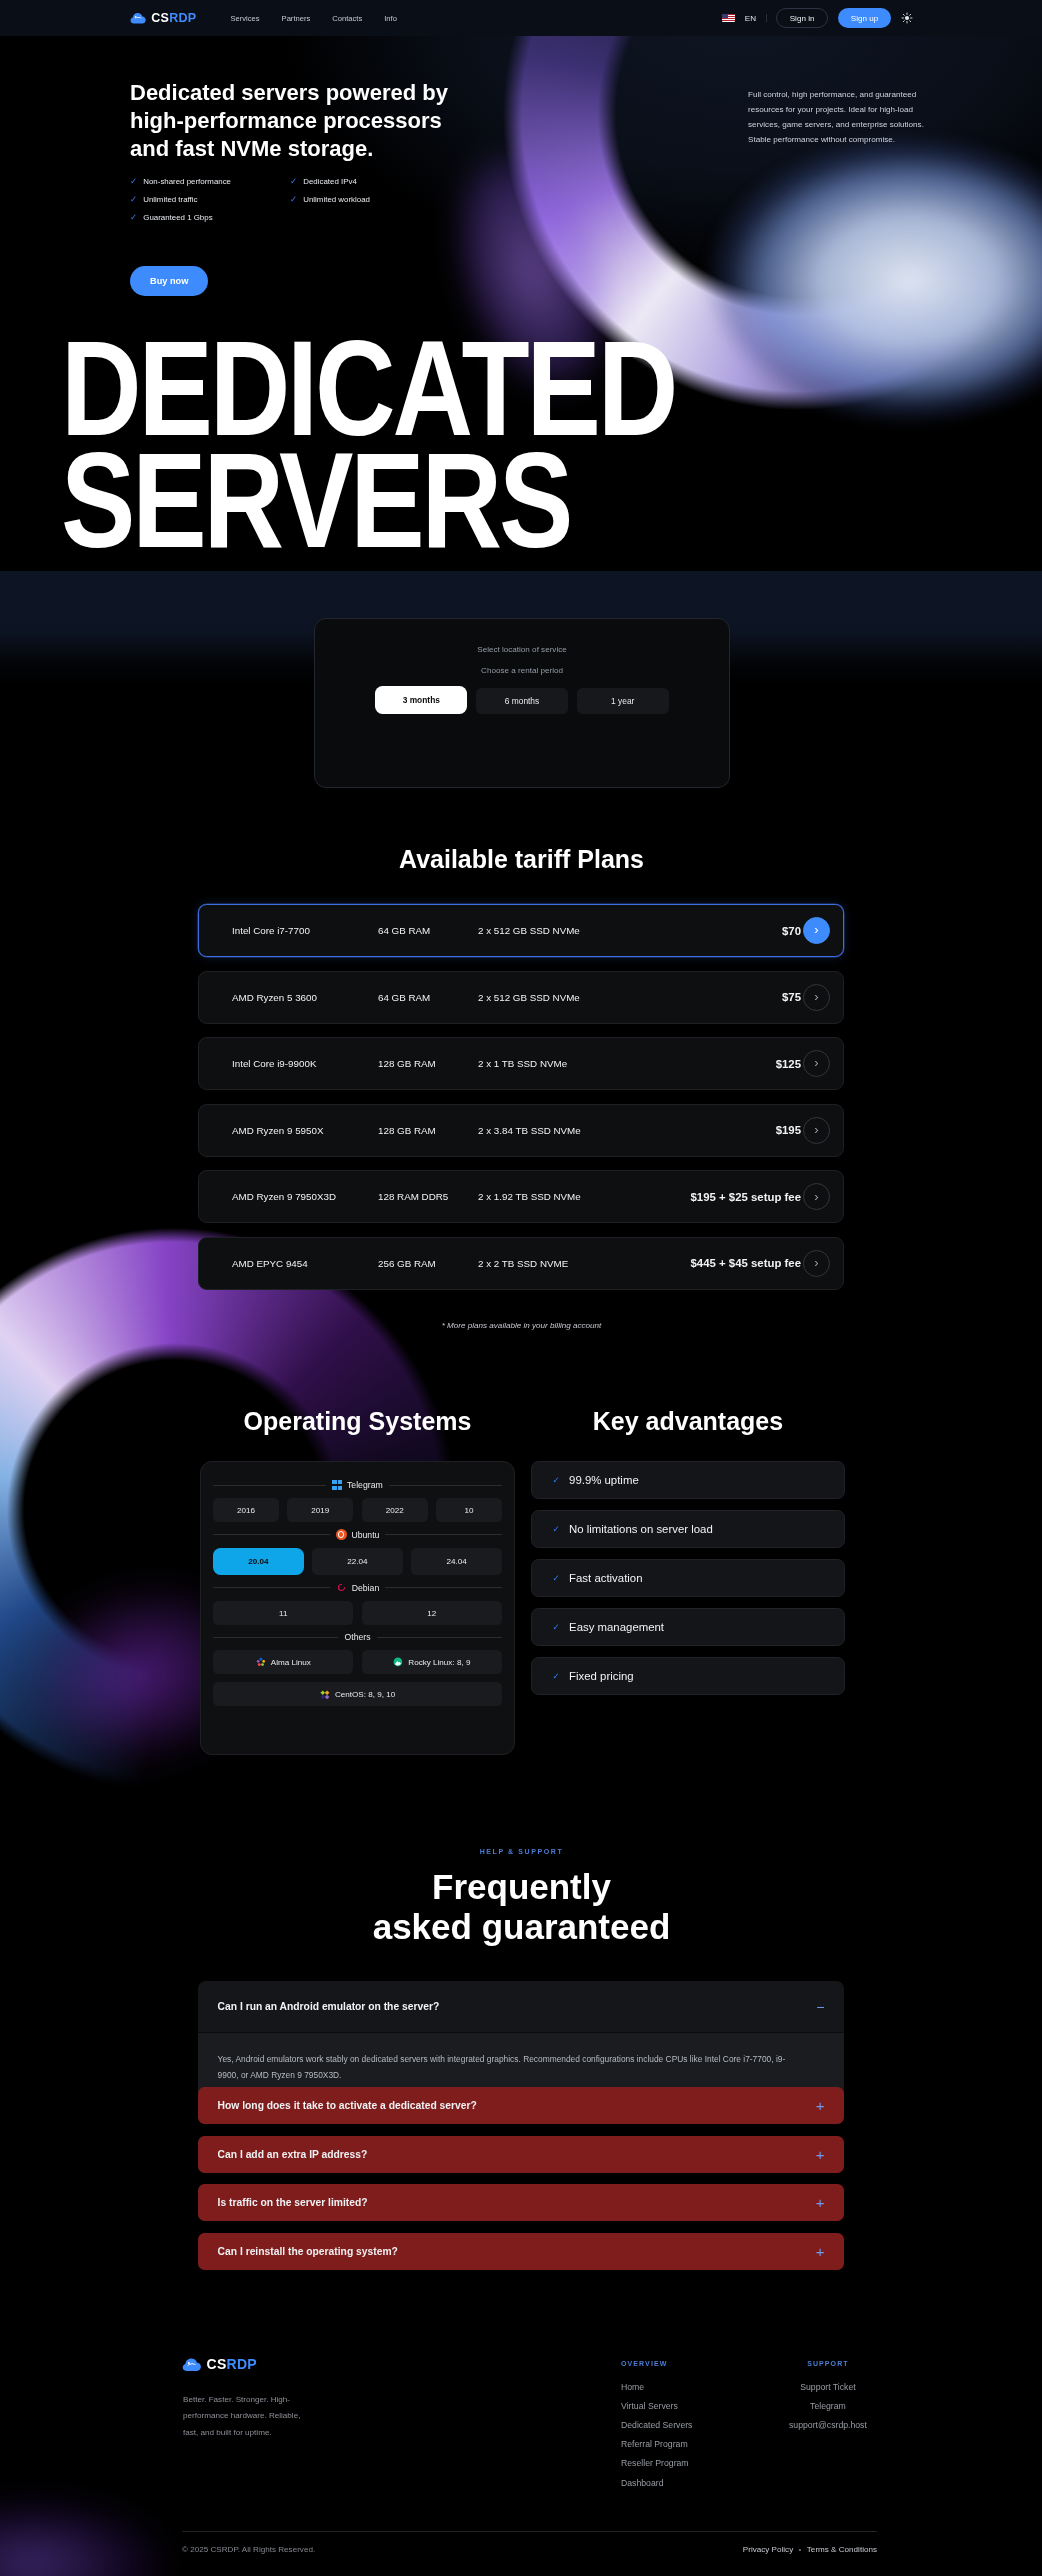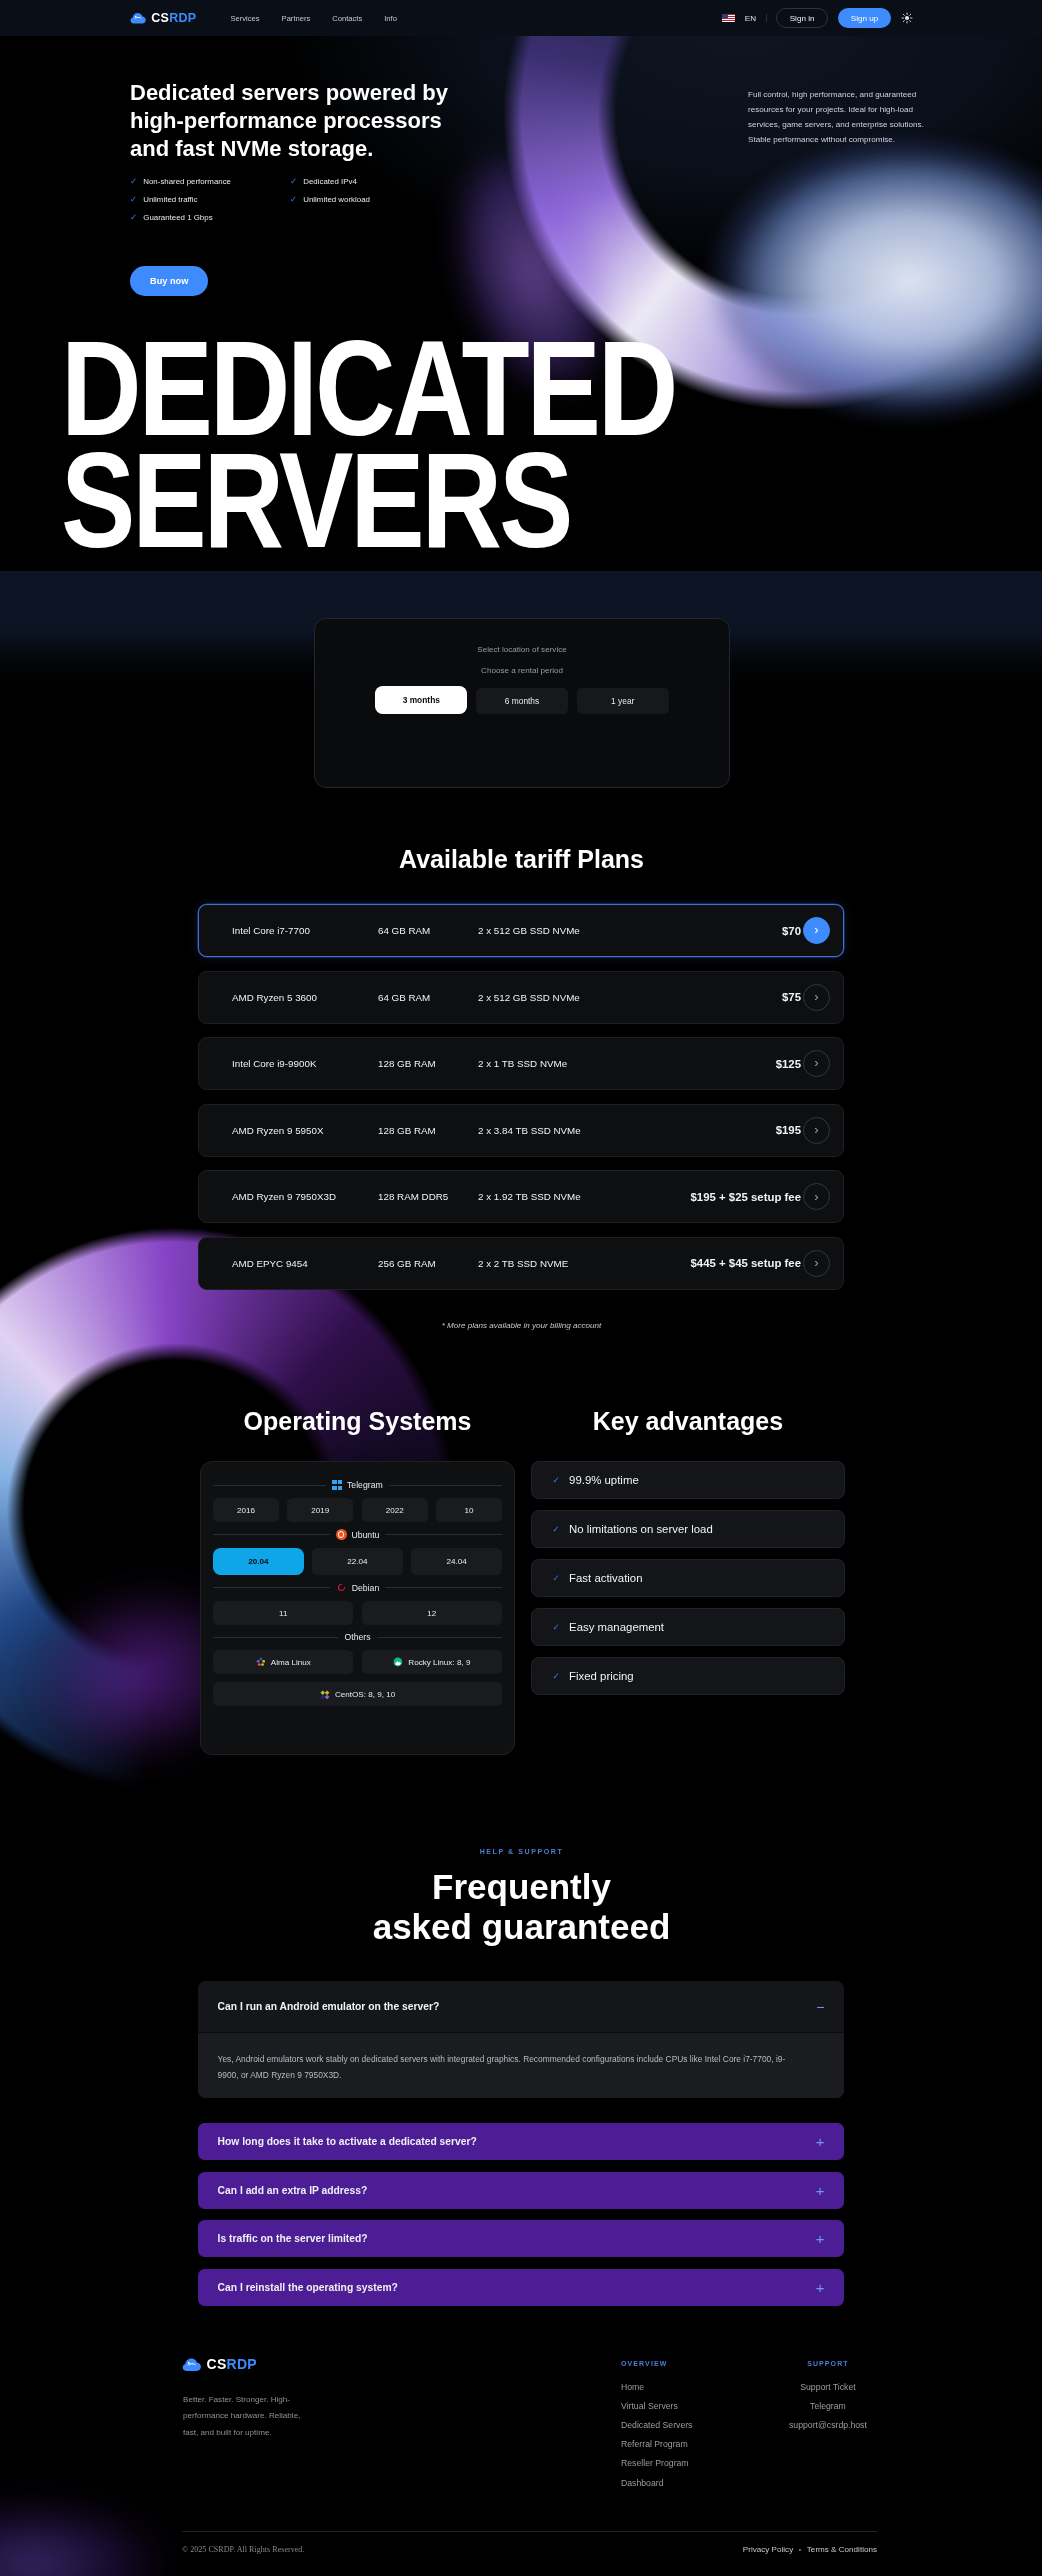--- a/index.html
+++ b/index.html
@@ -122,35 +122,35 @@
 
   
   .faq-eyebrow { position:absolute; top:1848px; left:0; width:1043px; text-align:center; z-index:5; color:#4d7ed6; font-size:7px; font-weight:700; letter-spacing:1.6px; }
   .faq-title { position:absolute; top:1867px; left:0; width:1043px; text-align:center; z-index:5; color:#fff; font-size:35px; font-weight:700; line-height:40px; }
   .faq-exp { position:absolute; left:198px; top:1981px; width:646px; z-index:5; background:#15161a; border-radius:7.6px; overflow:hidden; }
   .faq-exp-q { height:52px; display:flex; align-items:center; justify-content:space-between; padding:0 19.6px; color:#f2f3f4; font-size:10.3px; font-weight:600; cursor:pointer; border-bottom:0.5px solid #0a0b0d; }
   .faq-exp-a { background:#1a1c20; padding:11px 19.6px 14px; color:#b7bbc2; font-size:8.4px; line-height:15.8px; }
   .faq-exp-a div { max-width:587px;margin-top:8px; }
   .fmin, .fplus { color:#6f9bef; font-weight:400; }
   .fmin { font-size:14px; } .fplus { font-size:15px; font-weight:300; }
-  .faq-item { position:absolute; left:198px; width:646px; height:37px; z-index:5; background:#4c1d95; border-radius:6.5px;
-    display:flex; align-items:center; justify-content:space-between; padding:0 19.6px; color:#f0f1f3; font-size:10.3px; font-weight:600; cursor:pointer;margin-top:36px; }
+  .faq-item { position:absolute; left:198px; width:646px; height:37px; z-index:5; background:#7f1d1d; border-radius:6.5px;
+    display:flex; align-items:center; justify-content:space-between; padding:0 19.6px; color:#f0f1f3; font-size:10.3px; font-weight:600; cursor:pointer; }
 
   
   .f-logo { position:absolute; left:182px; top:2356px; z-index:5; display:flex; align-items:center; gap:4.9px; }
   .f-logo .logo-word { font-size:14px; }
   .f-tag { position:absolute; left:183px; top:2392px; width:133px; z-index:5; color:#8d9198; font-size:8.1px; line-height:16.3px; }
   .f-col { position:absolute; top:2360px; z-index:5; }
   .f-col.ov { left:621px; } .f-col.su { left:789px;text-align:center; }
   .f-col-title { color:#4d7ed6; font-size:7px; font-weight:700; letter-spacing:1.1px; }
   .f-links { margin-top:14.7px; display:flex; flex-direction:column; gap:9.2px; }
   .f-links a { color:#989da4; font-size:8.7px; text-decoration:none; }
   .f-div { position:absolute; left:182px; top:2531px; width:695px; height:0.5px; background:#202226; z-index:5; }
   .f-bottom { position:absolute; left:182px; top:2545px; width:695px; z-index:5; display:flex; justify-content:space-between; align-items:center; font-size:8.1px; }
-  .f-copy { color:#84888e;font-family:Liberation Serif, serif; }
+  .f-copy { color:#84888e; }
   .f-legal { display:flex; align-items:center; gap:5.4px; }
   .f-legal a { color:#c7cad0; text-decoration:none; }
   .f-dot { color:#70747a; }
 </style>
 </head>
 <body>
 
 <div id="canvas">
 
   <div class="hero-bg"></div>

